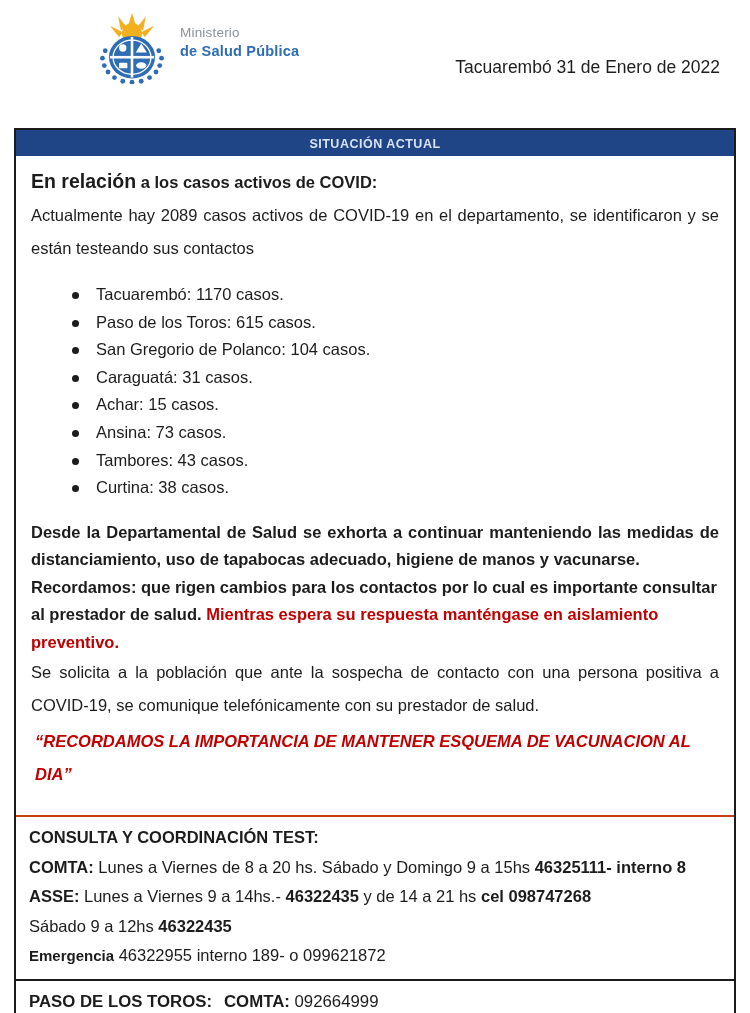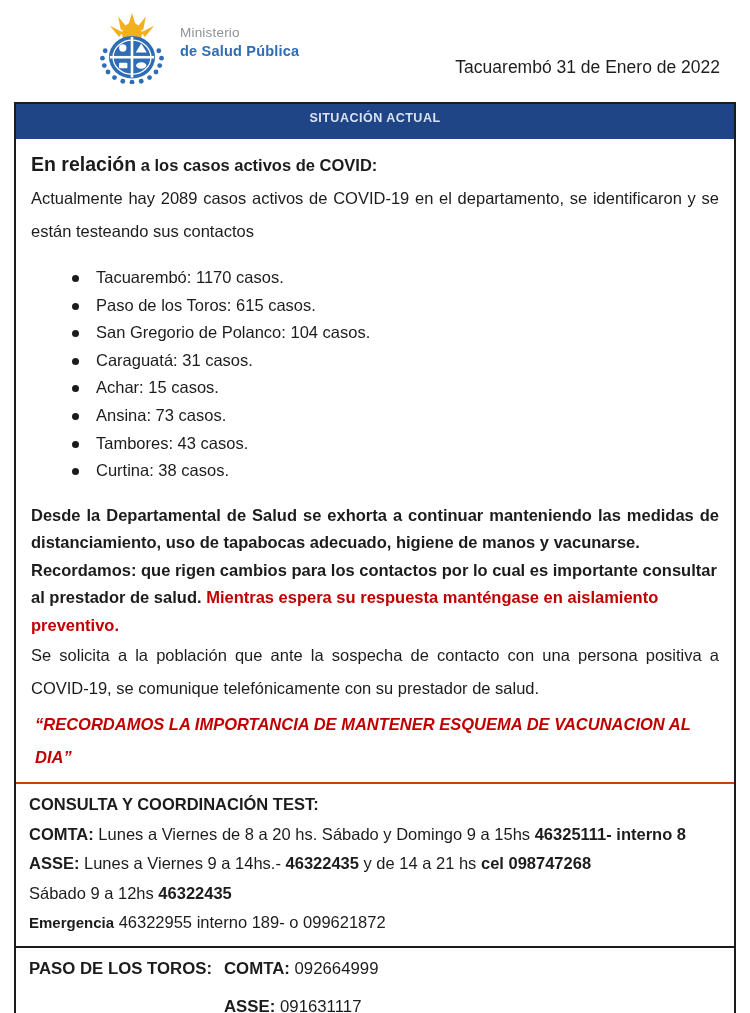--- a/index.html
+++ b/index.html
@@ -10,36 +10,36 @@
     --ink:#1c1c1c;
   }
   *{box-sizing:border-box;}
   html,body{margin:0;padding:0;}
   body{
     width:750px;height:1013px;background:#ffffff;color:var(--ink);
     font-family:"Liberation Sans",sans-serif;overflow:hidden;position:relative;
   }
 
   
-  .header{position:relative;height:102px;}
+  .header{position:relative;height:128px;}
   .logo-block{position:absolute;left:94px;top:12px;display:flex;align-items:flex-start;}
   .logo-svg{width:76px;height:72px;display:block;}
   .ministry-text{margin:13px 0 0 10px;line-height:1.25;}
   .ministry-line1{color:var(--ministry-gray);font-size:13.5px;letter-spacing:.2px;}
   .ministry-line2{color:var(--brand-blue);font-weight:bold;font-size:14.5px;letter-spacing:.2px;text-align:center;}
   .doc-date{position:absolute;right:30px;top:57px;font-size:17.5px;color:#1e1e1e;}
 
   
   .doc-box{margin:0 14px;border:2px solid #1b1b1b;}
   .banner{
     background:var(--banner-blue);color:#d9e3f3;text-align:center;
-    font-weight:bold;font-size:12.5px;letter-spacing:.5px;padding:7px 0 14px;
+    font-weight:bold;font-size:12.5px;letter-spacing:.5px;padding:7px 0 5px;
   }
 
-  .section-main{padding:8px 15px 8px;font-size:16.5px;}
+  .section-main{padding:8px 15px 24px;font-size:16.5px;}
   .heading{line-height:34px;margin:0;font-weight:bold;}
   .heading-lead{font-size:19.5px;}
   .heading-rest{font-size:16.5px;}
   .para{margin:0;text-align:justify;line-height:32.5px;}
   .para-tight{margin:0;text-align:justify;line-height:27.5px;font-weight:bold;}
   .para-reminder{margin:0;text-align:left;line-height:27.5px;font-weight:bold;}
   .red{color:var(--accent-red);}
   .cases-list{list-style:none;margin:17px;padding:0;}
   .case-item{position:relative;padding-left:48px;line-height:27.6px;}
   .case-item .dot{

